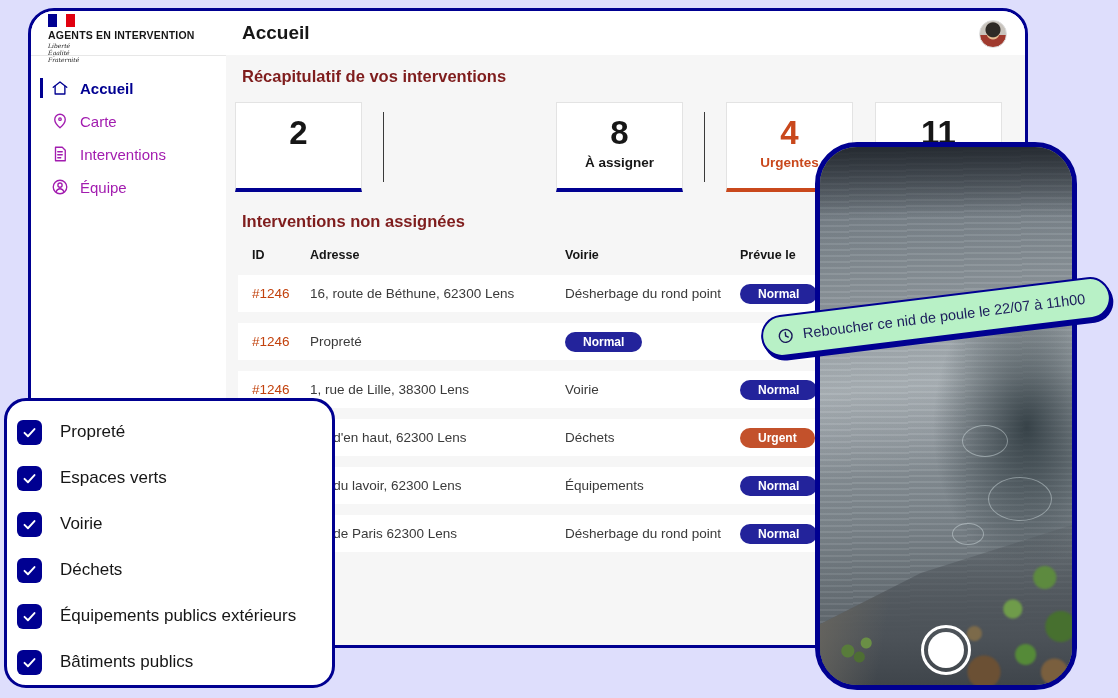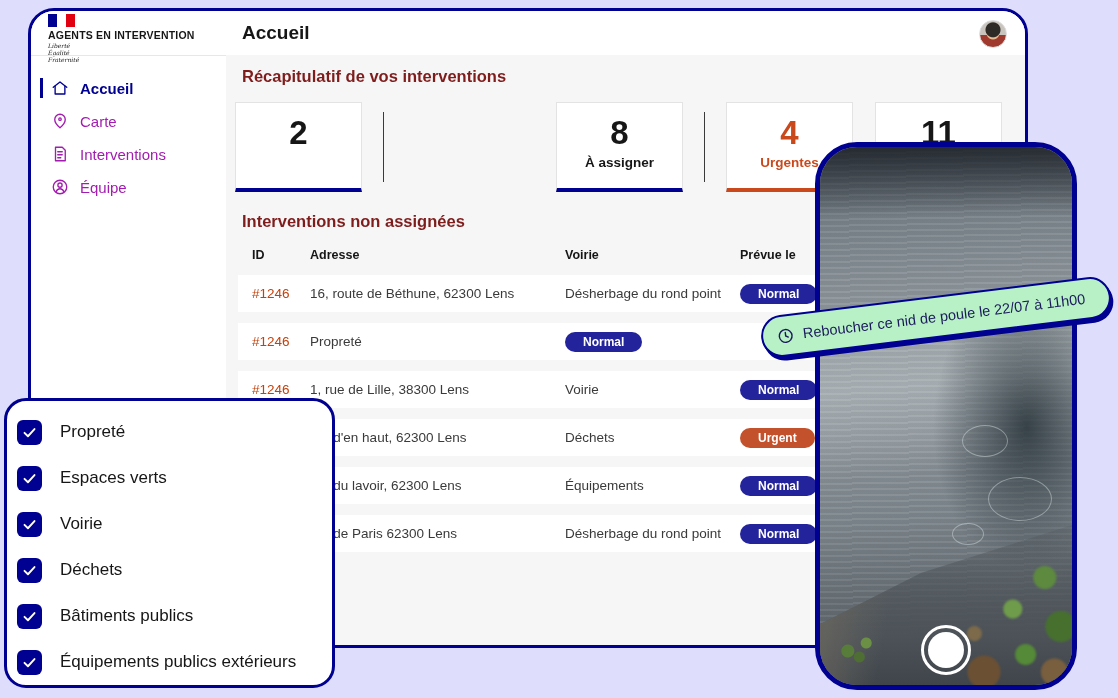--- a/index.html
+++ b/index.html
@@ -341,24 +341,24 @@
     </span>
     <span class="filter-label">Déchets</span>
   </div>
 
   <div class="filter-item">
     <span class="checkbox">
       <svg viewBox="0 0 24 24" width="15" height="15" fill="none" stroke="#fff" stroke-width="3" stroke-linecap="round" stroke-linejoin="round">
         <path d="M4 12.5 L9.5 18 L20 6.5"></path>
       </svg>
     </span>
+    <span class="filter-label">Équipements publics extérieurs</span>
+  </div>
+
+  <div class="filter-item">
+    <span class="checkbox">
+      <svg viewBox="0 0 24 24" width="15" height="15" fill="none" stroke="#fff" stroke-width="3" stroke-linecap="round" stroke-linejoin="round">
+        <path d="M4 12.5 L9.5 18 L20 6.5"></path>
+      </svg>
+    </span>
     <span class="filter-label">Bâtiments publics</span>
   </div>
-
-  <div class="filter-item">
-    <span class="checkbox">
-      <svg viewBox="0 0 24 24" width="15" height="15" fill="none" stroke="#fff" stroke-width="3" stroke-linecap="round" stroke-linejoin="round">
-        <path d="M4 12.5 L9.5 18 L20 6.5"></path>
-      </svg>
-    </span>
-    <span class="filter-label">Équipements publics extérieurs</span>
-  </div>
 </div>
 
 </body></html>

